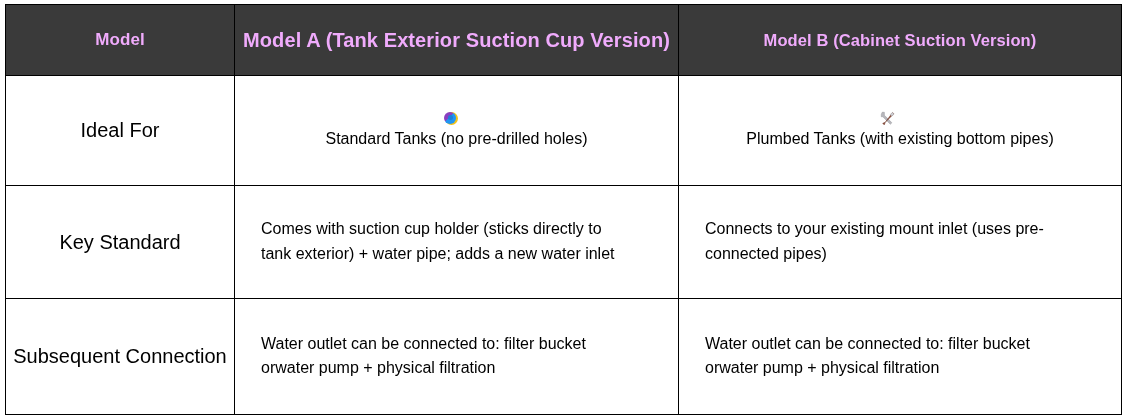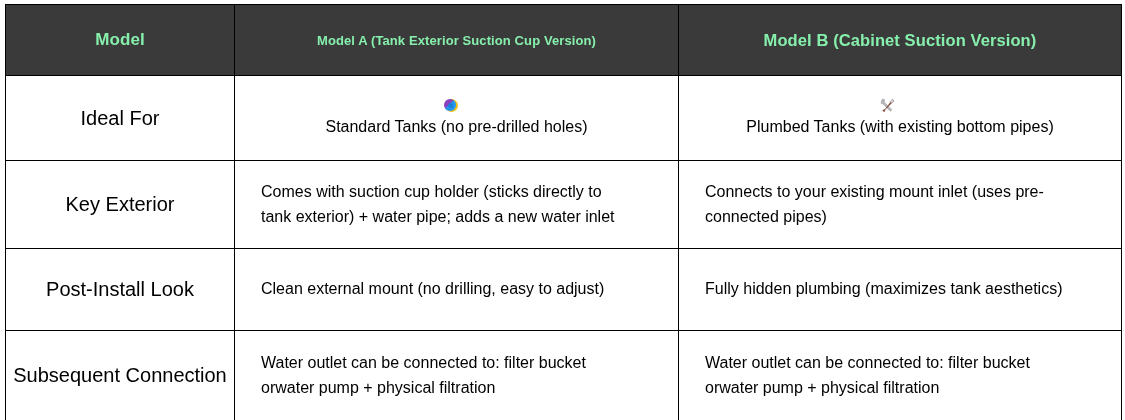--- a/index.html
+++ b/index.html
@@ -36,30 +36,30 @@
   table.compare-table th,
   table.compare-table td {
     border: 1px solid #000000;
     vertical-align: middle;
     padding: 0;
   }
 
   
   thead th {
     background: #3a3a3a;
-    color: #86efac;
+    color: #f0abfc;
     font-weight: bold;
     font-size: 17px;
     text-align: center;
     height: 70px;
     letter-spacing: 0.1px;
     border-color: #000000;
   }
   thead th.head-label   { font-size: 17px; }
-  thead th.head-model-a { font-size: 13px; }
+  thead th.head-model-a { font-size: 20px; }
   thead th.head-model-b { font-size: 16.5px; }
 
   
   tbody td {
     font-size: 16px;
     line-height: 1.52;
   }
 
   td.cell-label {
     text-align: center;
@@ -184,40 +184,31 @@
                   <path d="M18.8 3.4 L21.2 5.8 L18.2 8.8 L15.8 6.4 Z" fill="#cfcfd4" stroke="#9a9aa0" stroke-width="0.6"></path>
                 </g>
               </svg>
             </span>
             <span class="txt">Plumbed Tanks (with existing bottom pipes)</span>
           </div>
         </td>
       </tr>
 
       <tr class="row-features">
-        <td class="cell-label">Key Exterior</td>
+        <td class="cell-label">Key Standard</td>
         <td class="cell-value">
           <span class="value-line">Comes with suction cup holder (sticks directly to</span>
           <span class="value-line">tank exterior) + water pipe; adds a new water inlet</span>
         </td>
         <td class="cell-value">
           <span class="value-line">Connects to your existing mount inlet (uses pre-</span>
           <span class="value-line">connected pipes)</span>
         </td>
       </tr>
 
-      <tr class="row-look">
-        <td class="cell-label">Post-Install Look</td>
-        <td class="cell-value">
-          <span class="value-line">Clean external mount (no drilling, easy to adjust)</span>
-        </td>
-        <td class="cell-value">
-          <span class="value-line">Fully hidden plumbing (maximizes tank aesthetics)</span>
-        </td>
-      </tr>
 
       <tr class="row-subsequent">
         <td class="cell-label">Subsequent Connection</td>
         <td class="cell-value">
           <span class="value-line">Water outlet can be connected to: filter bucket</span>
           <span class="value-line">orwater pump + physical filtration</span>
         </td>
         <td class="cell-value">
           <span class="value-line">Water outlet can be connected to: filter bucket</span>
           <span class="value-line">orwater pump + physical filtration</span>

